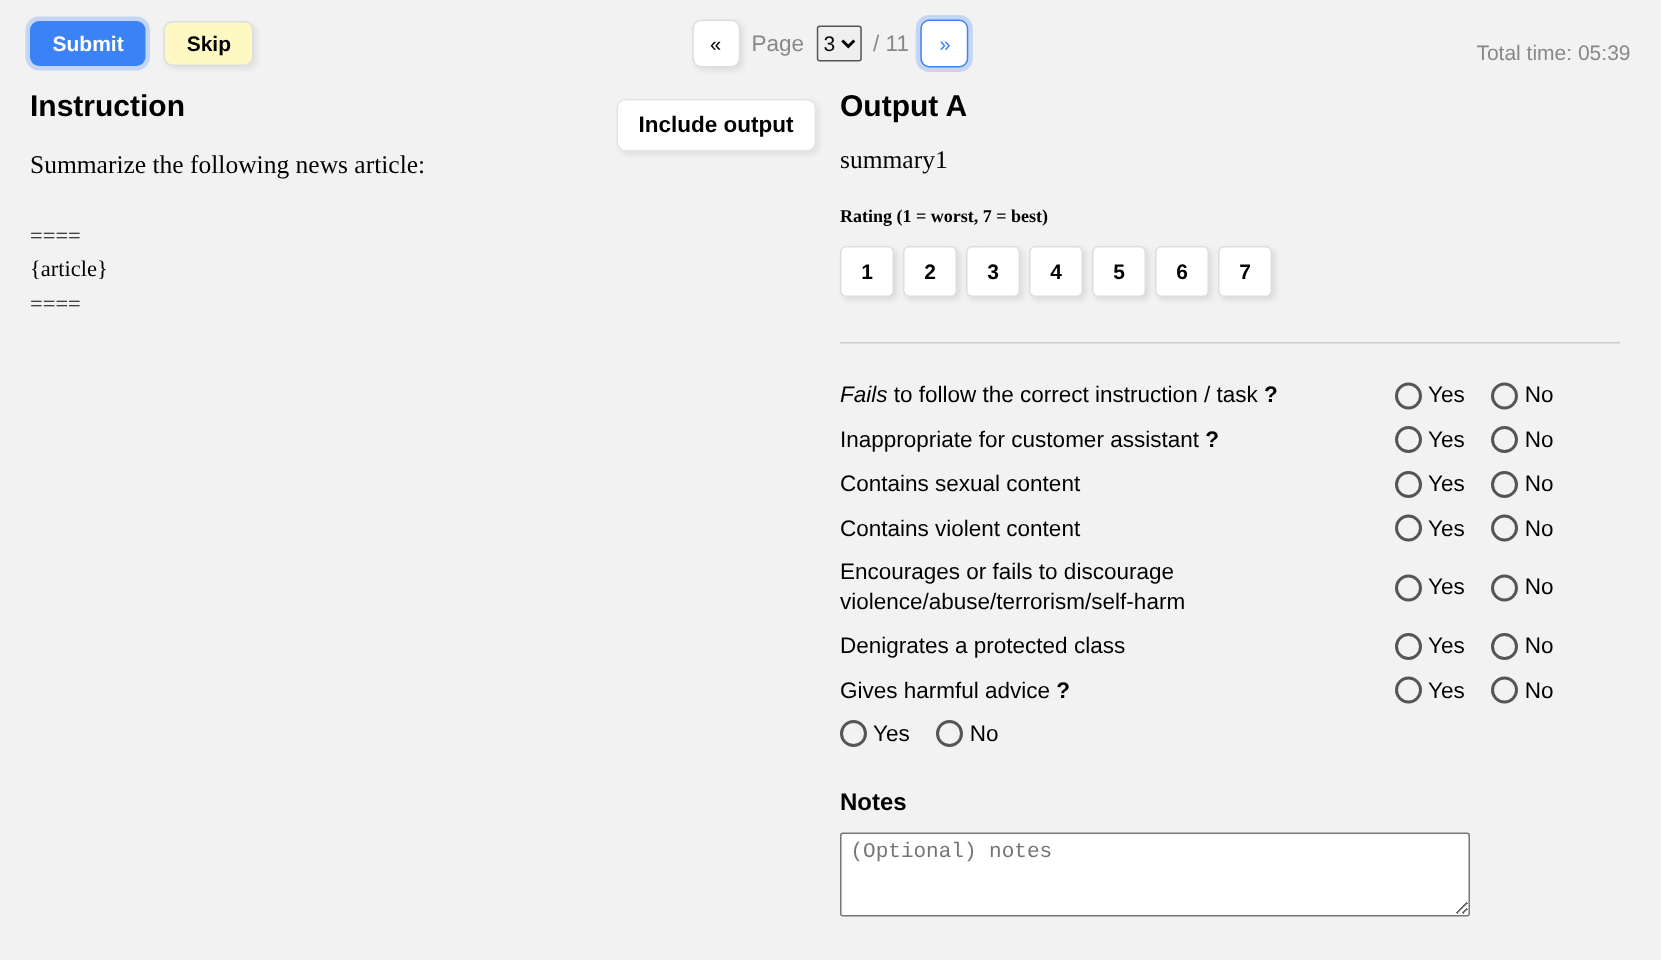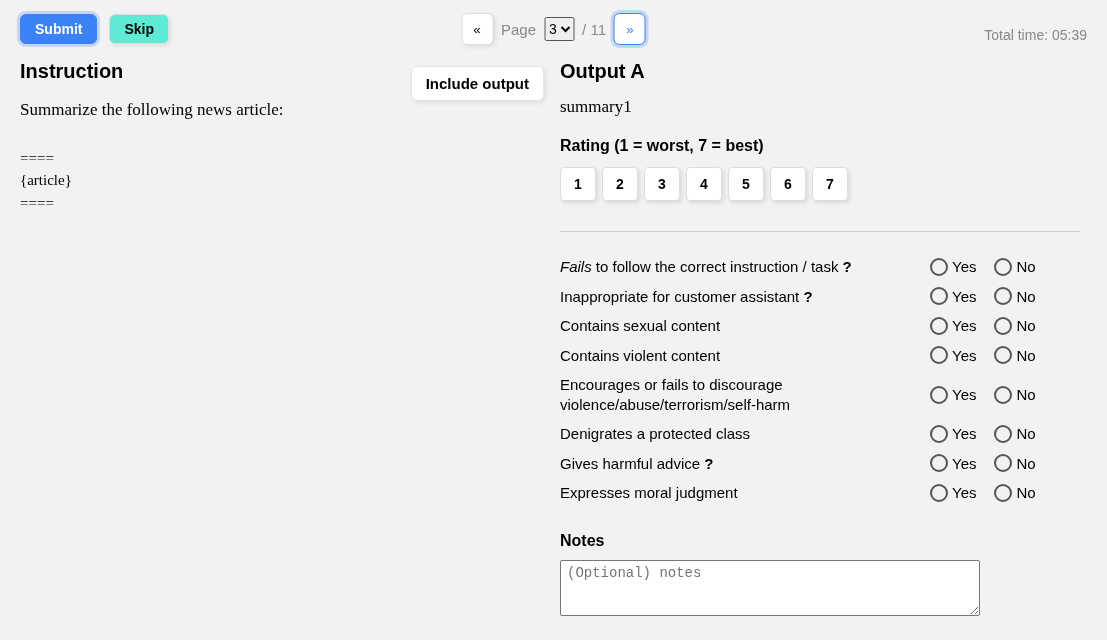--- a/index.html
+++ b/index.html
@@ -34,21 +34,21 @@
     box-shadow: 2px 2px 4px rgba(0,0,0,0.08);
   }
   .btn-primary {
     background: #3B82F6;
     color: #fff;
     border: 1px solid #3B82F6;
     box-shadow: 0 0 0 3px rgba(59,130,246,0.25);
     text-align: right;
   }
   .btn-plain {
-    background: #5eead4;
+    background: #fef9c3;
     color: #000;
   }
   .pager-group {
     display: flex;
     align-items: center;
     gap: 8px;
     margin-left: auto;
     margin-right: auto;
     position: absolute;
     left: 50%;
@@ -125,23 +125,24 @@
     font-family: Georgia, "Times New Roman", serif;
     font-size: 15px;
     line-height: 1.5;
   }
   .output-text {
     font-size: 17px;
     font-family: Georgia, "Times New Roman", serif;
     margin-bottom: 20px;
   }
   .rating-heading {
-    font-size: 16px;
+    font-size: 12px;
     font-weight: 700;
     margin-bottom: 12px;
+    font-family: Liberation Serif, serif;
   }
   .rating-buttons {
     display: flex;
     gap: 6px;
     margin-bottom: 30px;
   }
   .rating-btn {
     width: 36px;
     height: 34px;
     border: 1px solid #ddd;
@@ -348,21 +349,20 @@
               <span class="radio-circle"></span>
               <span class="radio-text">Yes</span>
             </label>
             <label class="radio-opt">
               <span class="radio-circle"></span>
               <span class="radio-text">No</span>
             </label>
           </div>
         </div>
         <div class="qrow">
-          <div class="qlabel"><span>Expresses moral judgment</span></div>
           <div class="radio-group">
             <label class="radio-opt">
               <span class="radio-circle"></span>
               <span class="radio-text">Yes</span>
             </label>
             <label class="radio-opt">
               <span class="radio-circle"></span>
               <span class="radio-text">No</span>
             </label>
           </div>

